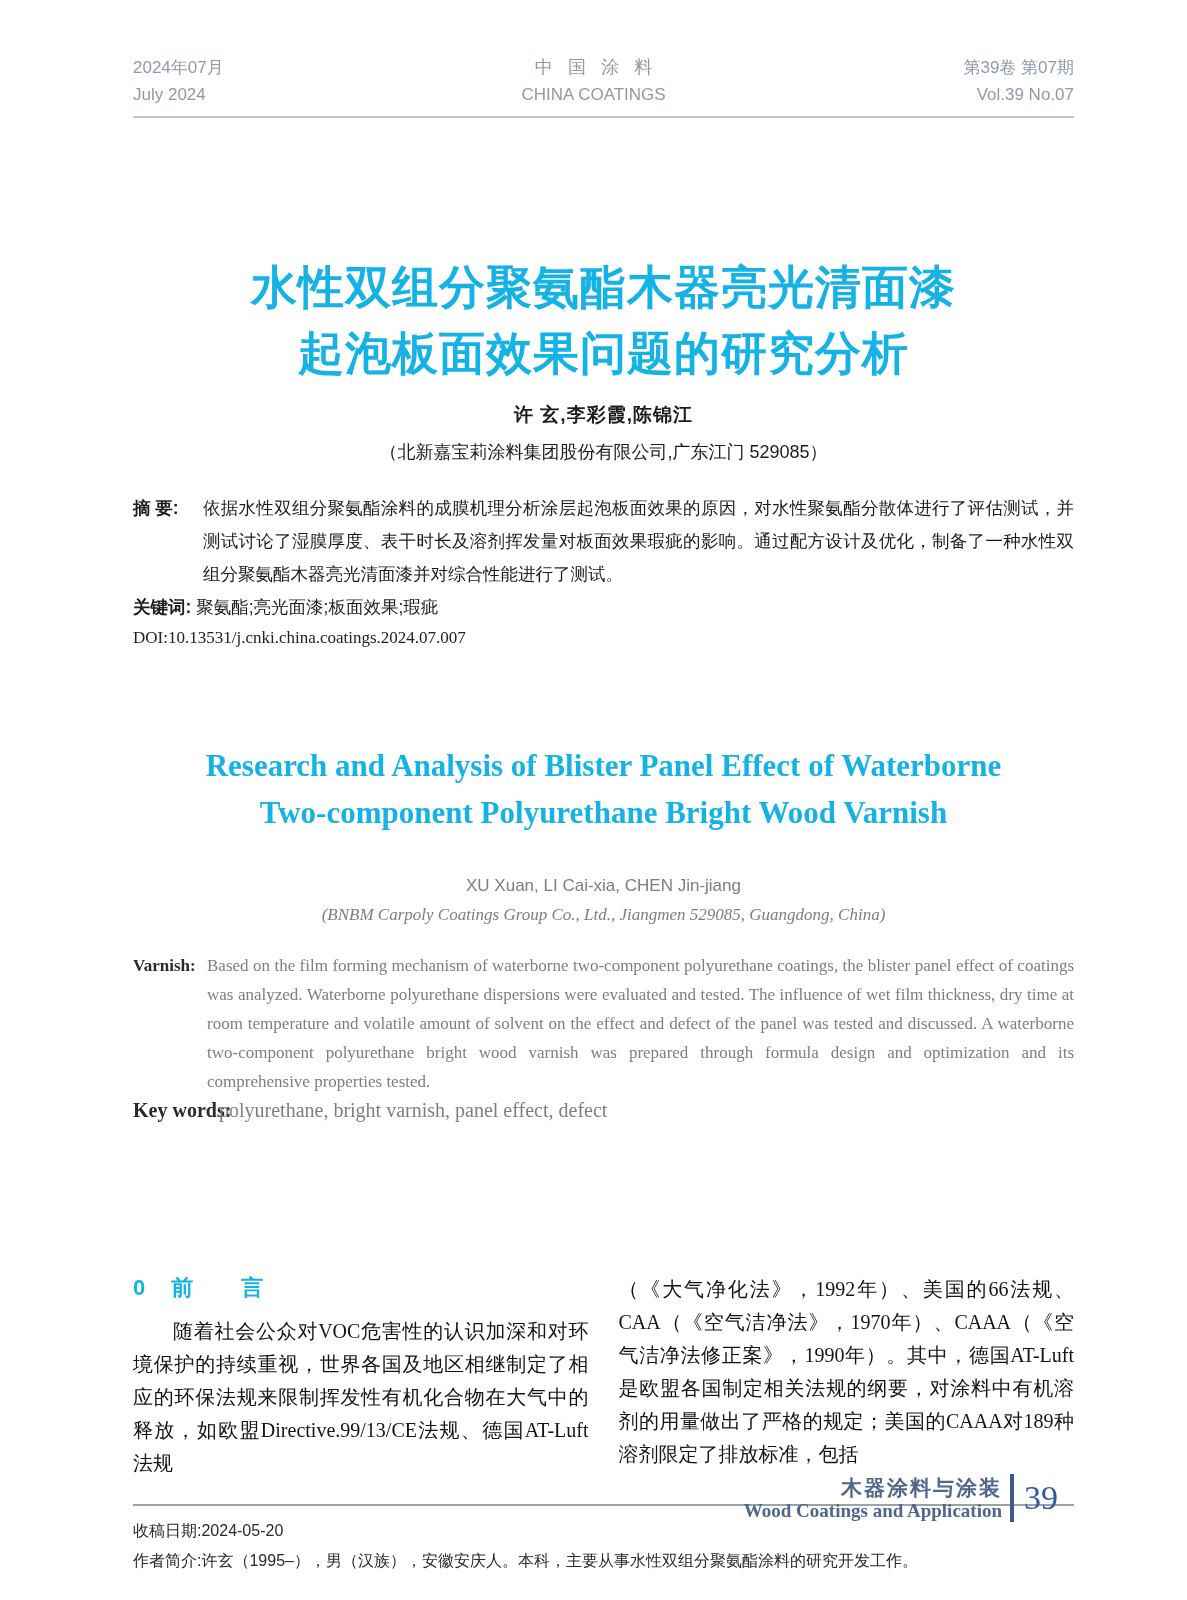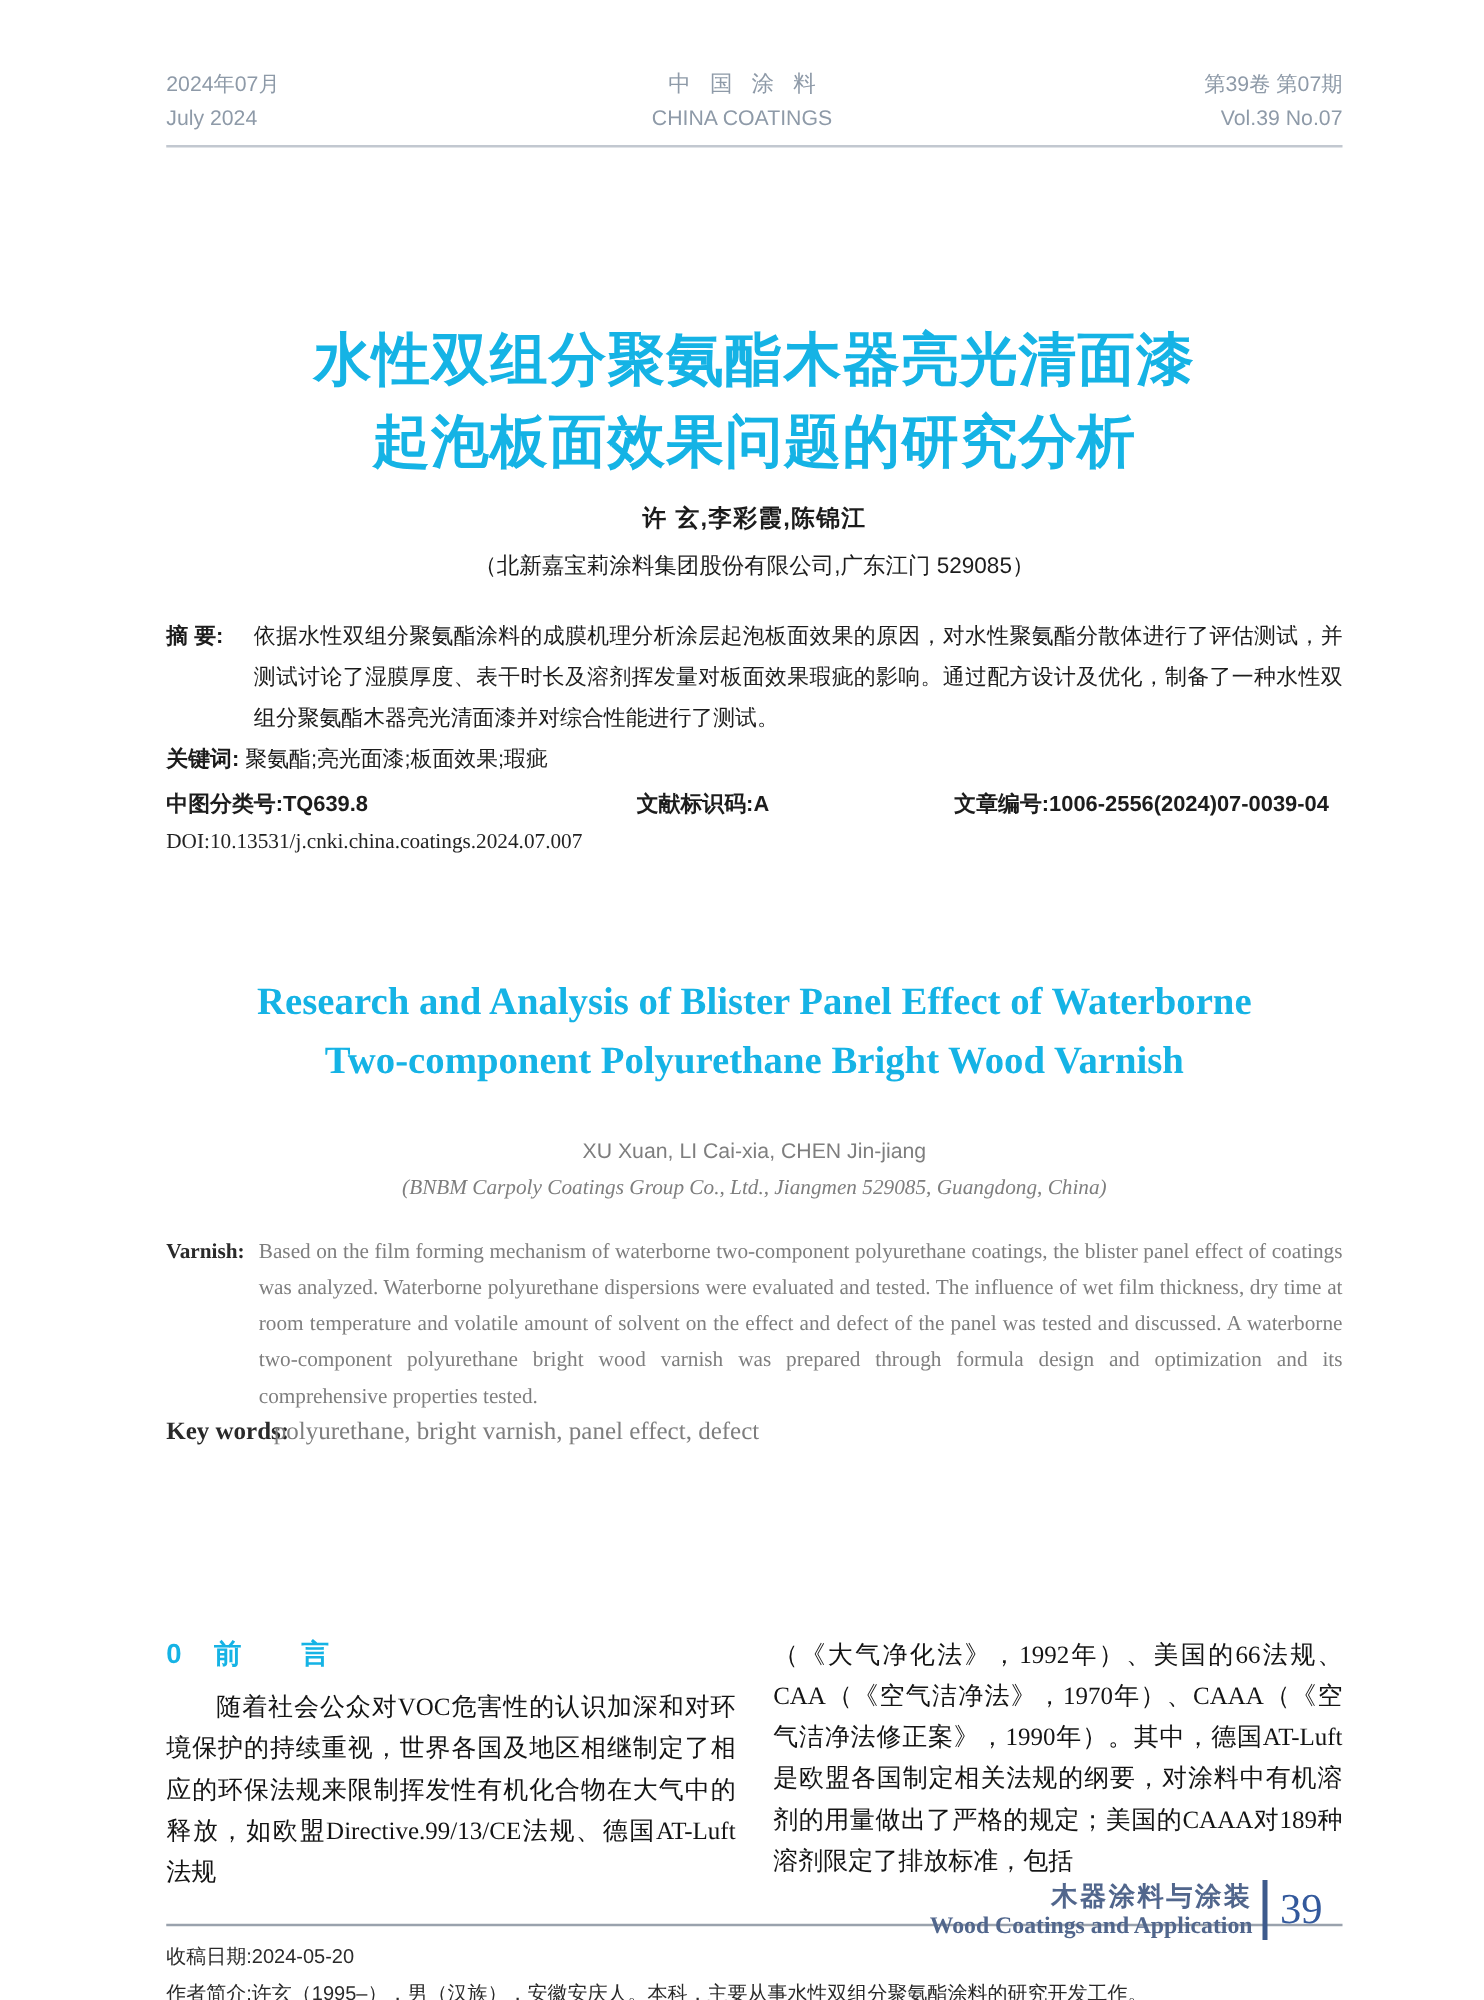--- a/index.html
+++ b/index.html
@@ -86,21 +86,21 @@
     font-size:20px; line-height:33px; text-align:justify; color:#141414;
   }
   .body-p.indent { text-indent:2em; }
 
   
   .footnote-rule { margin-top:24px; border:none; border-top:2px solid #9aa2ad; }
   .footnote { margin-top:10px; font-size:16px; line-height:30px; color:#2a2a2a; }
 
   
   .brand-footer {
-    position:absolute; right:129px; bottom:48px;
+    position:absolute; right:129px; bottom:78px;
     display:flex; align-items:center;
   }
   .brand-text { text-align:right; color:#51668c; }
   .brand-zh { font-size:21px; font-weight:bold; letter-spacing:2px; line-height:24px; }
   .brand-en {
     font-family:Liberation Serif, serif;
     font-size:19px; font-weight:bold; line-height:18px; margin-top:2px;
   }
   .brand-bar { width:4px; height:48px; background:#3d5a8c; margin:0 10px 0 8px; }
   .page-num {
@@ -141,25 +141,20 @@
     <div class="abstract-zh">
       <span class="label">摘 要:</span>
       <div class="text">依据水性双组分聚氨酯涂料的成膜机理分析涂层起泡板面效果的原因，对水性聚氨酯分散体进行了评估测试，并测试讨论了湿膜厚度、表干时长及溶剂挥发量对板面效果瑕疵的影响。通过配方设计及优化，制备了一种水性双组分聚氨酯木器亮光清面漆并对综合性能进行了测试。</div>
     </div>
 
     <div class="keywords-zh">
       <span class="label">关键词:</span>
       <span>聚氨酯;亮光面漆;板面效果;瑕疵</span>
     </div>
 
-    <div class="meta-row">
-      <span>中图分类号:TQ639.8</span>
-      <span>文献标识码:A</span>
-      <span>文章编号:1006-2556(2024)07-0039-04</span>
-    </div>
     <div class="doi">DOI:10.13531/j.cnki.china.coatings.2024.07.007</div>
 
     <h2 class="title-en">
       <div>Research and Analysis of Blister Panel Effect of Waterborne</div>
       <div>Two-component Polyurethane Bright Wood Varnish</div>
     </h2>
 
     <div class="authors-en">XU Xuan, LI Cai-xia, CHEN Jin-jiang</div>
     <div class="affil-en">(BNBM Carpoly Coatings Group Co., Ltd., Jiangmen 529085, Guangdong, China)</div>
 

